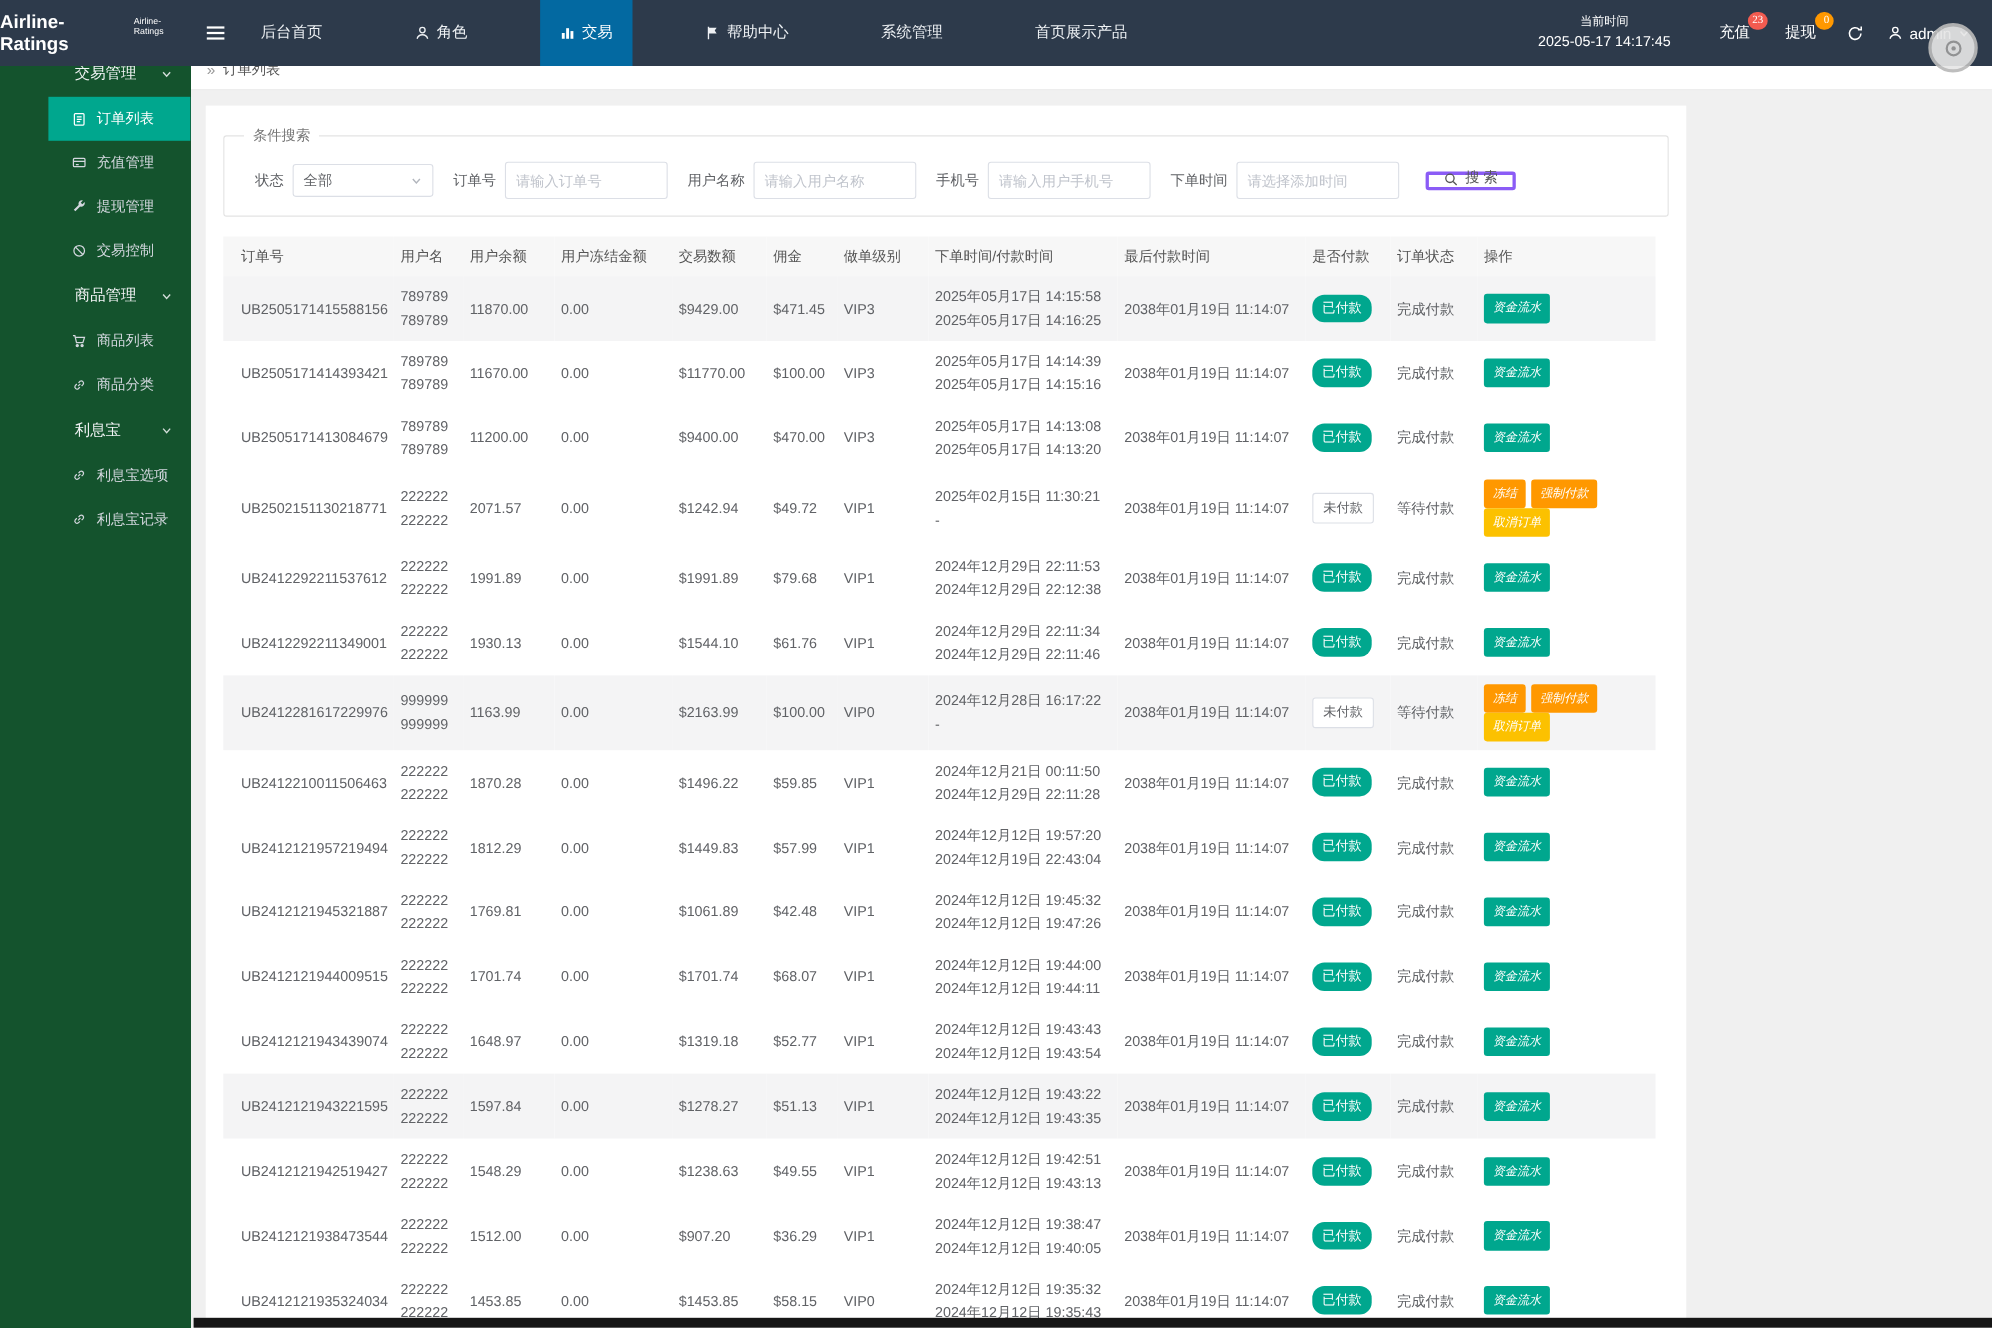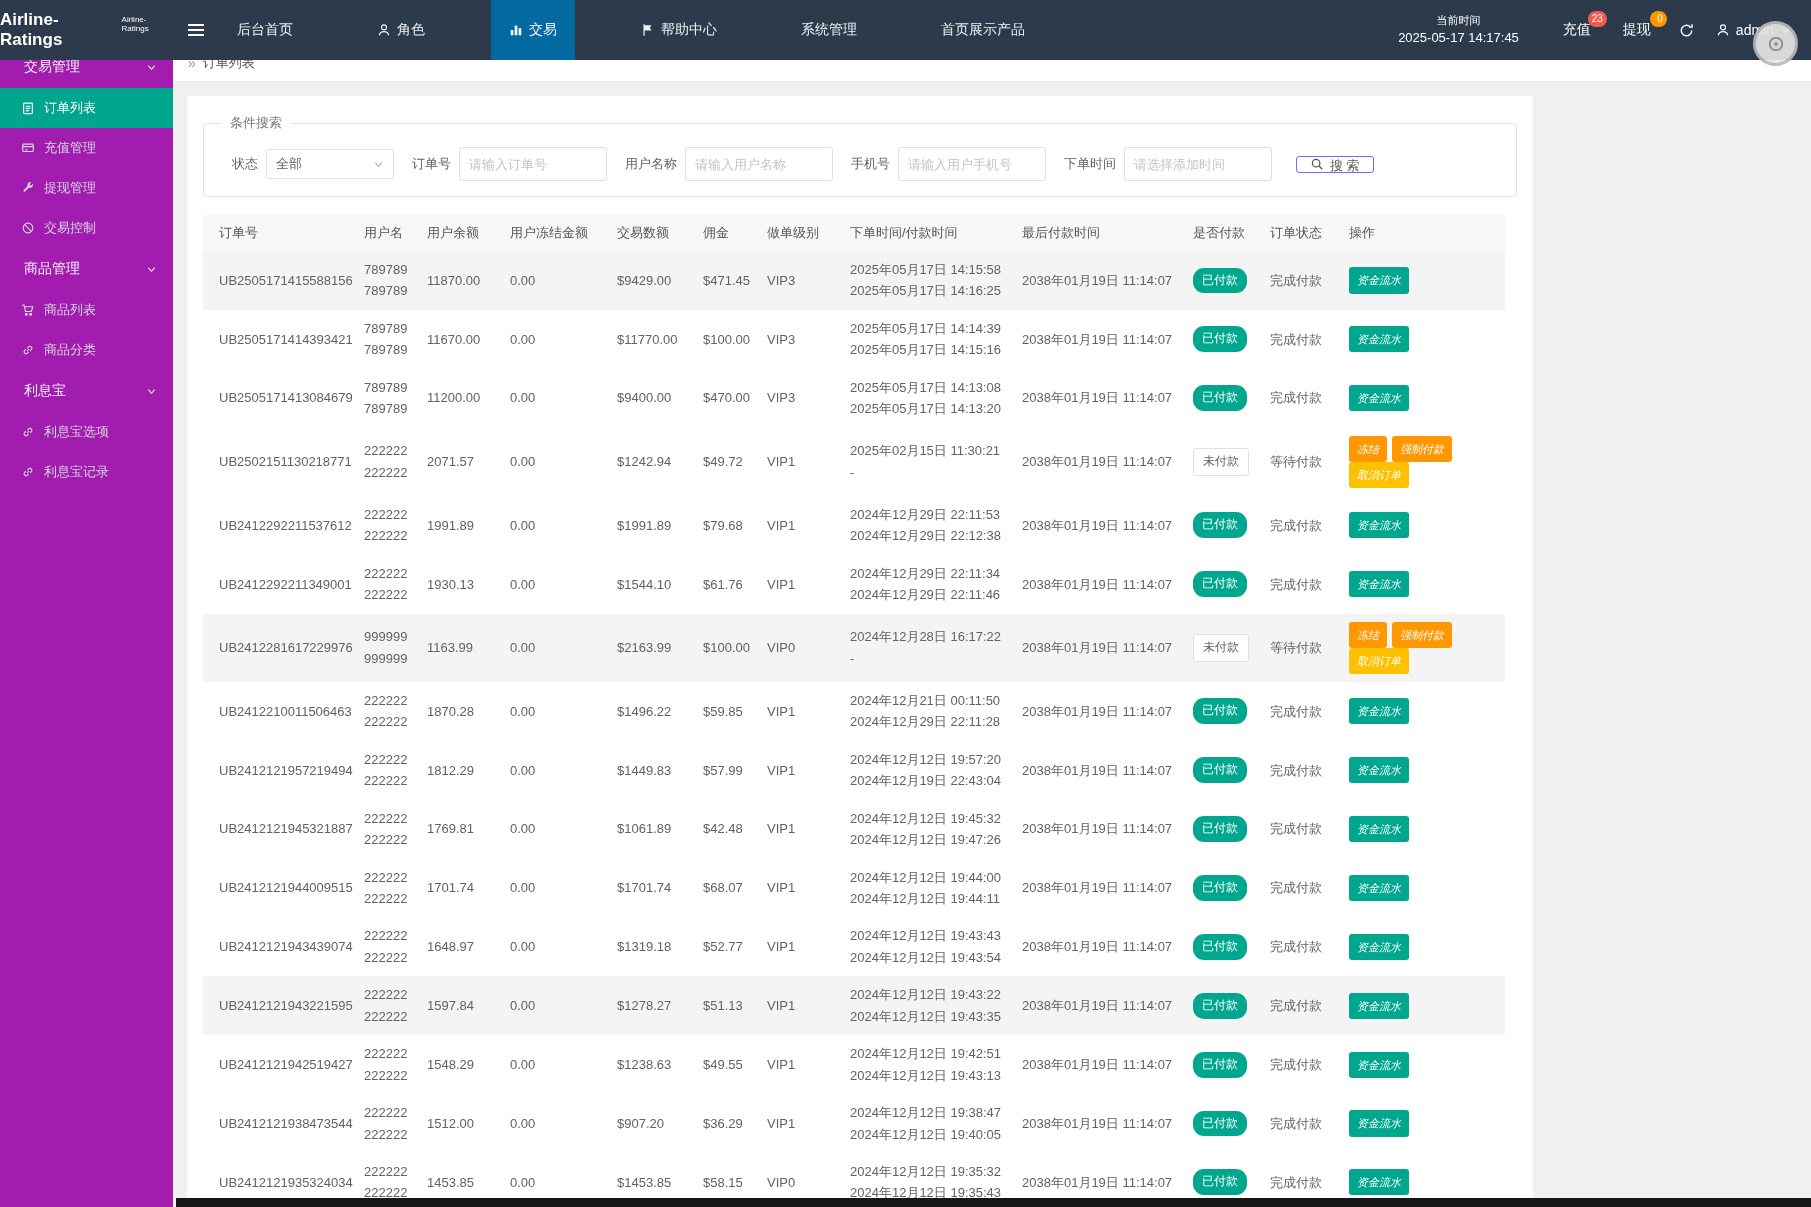--- a/index.html
+++ b/index.html
@@ -25,30 +25,30 @@
     font-size: 14px; color: #eef1f4; cursor: pointer; }
   .nav-item.active { background: #0369a1; color: #fff; }
   .nav-right { margin-left: auto; display: flex; align-items: center; }
   .time-block { text-align: center; margin-right: 28px; line-height: 1.4; }
   .time-label { font-size: 11px; }
   .time-value { font-size: 13px; }
   .nav-badge-item { position: relative; padding: 0 16px; font-size: 14px; cursor: pointer;
     height: 44px; display: flex; align-items: center; }
   .badge-count { position: absolute; top: 3px; right: 0; min-width: 17px; height: 16px;
     line-height: 16px; border-radius: 9px; font-size: 10px; text-align: right;
-    padding: 0 4px; color: #fff; }
+    padding: 0 4px; color: #fff; font-family: Liberation Serif, serif; }
   .badge-count.red { background: #f25b50; }
   .badge-count.orange { background: #ff9800; }
   .nav-icon-btn { padding: 0 12px; cursor: pointer; display: flex; align-items: center; }
   .admin-block { display: flex; align-items: center; gap: 6px; padding: 0 20px 0 10px;
     cursor: pointer; font-size: 14px; }
 
   
   .sidebar { position: fixed; top: 44px; left: 0; width: 173px; bottom: 0;
-    background: #a21caf; z-index: 20; padding-top: 2px; }
+    background: #14532d; z-index: 20; padding-top: 2px; padding-left: 44px; }
   .sb-group { height: 42px; display: flex; align-items: center; padding: 0 16px 0 24px;
     color: #f3f4f6; font-size: 14px; cursor: pointer; }
   .sb-group .icon { margin-left: auto; opacity: .85; }
   .sb-item { height: 40px; display: flex; align-items: center; gap: 9px; padding-left: 21px;
     color: #d3d7de; font-size: 13px; cursor: pointer; }
   .sb-item.active { background: #00a78e; color: #fff; }
 
   
   .main { margin-left: 173px; padding-top: 44px; }
   .breadcrumb-bar { height: 37px; background: #fff; display: flex; align-items: center;
@@ -67,21 +67,21 @@
   .filter-row label.first { margin-left: 16px; text-align: center; }
   .fake-select { width: 128px; height: 30px; border: 1px solid #dcdfe6; border-radius: 3px;
     display: flex; align-items: center; padding: 0 9px; font-size: 13px; color: #606266;
     cursor: pointer; background: #fff; }
   .fake-select .sel-caret { margin-left: auto; color: #b2b6bd; }
   .f-input { width: 148px; height: 30px; border: 1px solid #dcdfe6; border-radius: 3px;
     padding: 16px 9px; font-size: 13px; color: #606266; outline: none; background: #fff;
     font-family: inherit; }
   .f-input::placeholder { color: #c0c4cc; }
   .search-btn { height: 17px; margin-left: 16px; padding: 0 13px; background: #fff;
-    border: 1px solid #8b5cf6; border-radius: 3px; display: flex; align-items: flex-start;
+    border: 3px solid #8b5cf6; border-radius: 3px; display: flex; align-items: flex-end;
     gap: 6px; font-size: 13px; color: #555; cursor: pointer; font-family: inherit; }
 
   
   .orders-table { width: 1302px; border-collapse: collapse; margin-top: 18px; table-layout: fixed; }
   .orders-table th { background: #f7f7f7; font-weight: normal; font-size: 13px; color: #555;
     text-align: left; padding: 9px 6px; }
   .orders-table td { font-size: 13px; color: #606266; text-align: left; padding: 8px 6px;
     vertical-align: middle; line-height: 1.65; }
   .orders-table th:first-child, .orders-table td:first-child { padding-left: 16px; }
   .orders-table tbody tr { height: 51px; }

